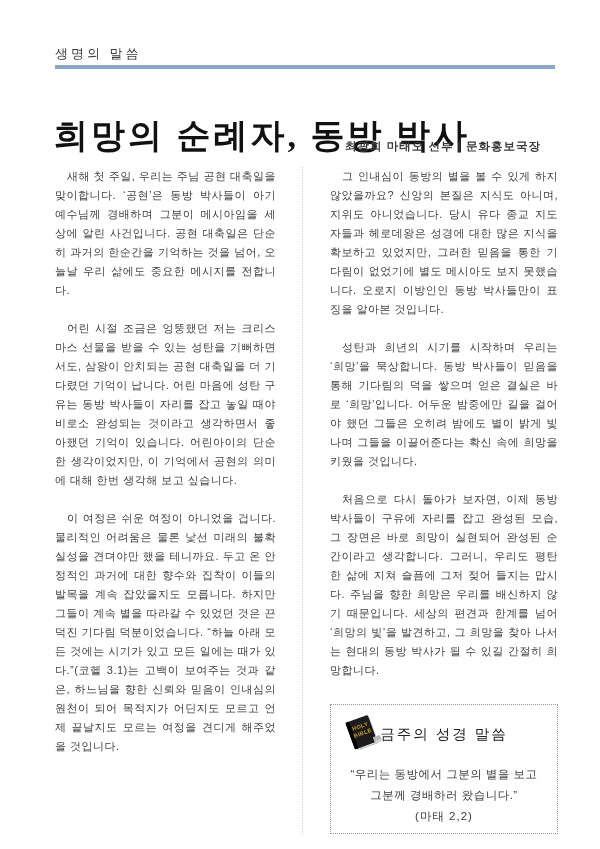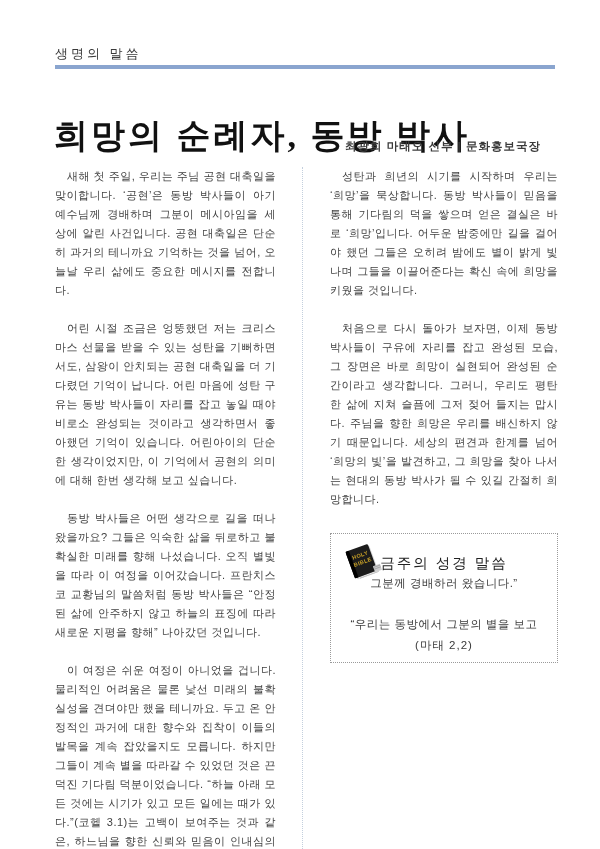--- a/index.html
+++ b/index.html
@@ -82,29 +82,29 @@
 
   <div class="section-label">생명의 말씀</div>
   <div class="header-rule"></div>
 
   <h1 class="article-title">희망의 순례자, 동방 박사</h1>
   <div class="article-byline">최광희 마태오 신부 | 문화홍보국장</div>
 
   <div class="article-body">
 
     <div class="col">
-      <p>새해 첫 주일, 우리는 주님 공현 대축일을 맞이합니다. ‘공현’은 동방 박사들이 아기 예수님께 경배하며 그분이 메시아임을 세상에 알린 사건입니다. 공현 대축일은 단순히 과거의 테니까요 기억하는 것을 넘어, 오늘날 우리 삶에도 중요한 메시지를 전합니다.</p>
+      <p>새해 첫 주일, 우리는 주님 공현 대축일을 맞이합니다. ‘공현’은 동방 박사들이 아기 예수님께 경배하며 그분이 메시아임을 세상에 알린 사건입니다. 공현 대축일은 단순히 과거의 한순간을 기억하는 것을 넘어, 오늘날 우리 삶에도 중요한 메시지를 전합니다.</p>
       <p>어린 시절 조금은 엉뚱했던 저는 크리스마스 선물을 받을 수 있는 성탄을 기뻐하면서도, 삼왕이 안치되는 공현 대축일을 더 기다렸던 기억이 납니다. 어린 마음에 성탄 구유는 동방 박사들이 자리를 잡고 놓일 때야 비로소 완성되는 것이라고 생각하면서 좋아했던 기억이 있습니다. 어린아이의 단순한 생각이었지만, 이 기억에서 공현의 의미에 대해 한번 생각해 보고 싶습니다.</p>
-      <p>동방 박사들은 어떤 생각으로 길을 떠나왔을까요? 그들은 익숙한 삶을 뒤로하고 불확실한 미래를 향해 나섰습니다. 오직 별빛을 따라 이 여정을 이어갔습니다. 프란치스코 교황님의 말씀처럼 동방 박사들은 “안정된 삶에 안주하지 않고 하늘의 표징에 따라 새로운 지평을 향해” 나아갔던 것입니다.</p>
       <p>이 여정은 쉬운 여정이 아니었을 겁니다. 물리적인 어려움은 물론 낯선 미래의 불확실성을 견뎌야만 했을 테니까요. 두고 온 안정적인 과거에 대한 향수와 집착이 이들의 발목을 계속 잡았을지도 모릅니다. 하지만 그들이 계속 별을 따라갈 수 있었던 것은 끈덕진 기다림 덕분이었습니다. “하늘 아래 모든 것에는 시기가 있고 모든 일에는 때가 있다.”(코헬 3.1)는 고백이 보여주는 것과 같은, 하느님을 향한 신뢰와 믿음이 인내심의 원천이 되어 목적지가 어딘지도 모르고 언제 끝날지도 모르는 여정을 견디게 해주었을 것입니다.</p>
     </div>
 
     <div class="col-divider"></div>
 
     <div class="col">
+      <p>그 인내심이 동방의 별을 볼 수 있게 하지 않았을까요? 신앙의 본질은 지식도 아니며, 지위도 아니었습니다. 당시 유다 종교 지도자들과 헤로데왕은 성경에 대한 많은 지식을 확보하고 있었지만, 그러한 믿음을 통한 기다림이 없었기에 별도 메시아도 보지 못했습니다. 오로지 이방인인 동방 박사들만이 표징을 알아본 것입니다.</p>
       <p>성탄과 희년의 시기를 시작하며 우리는 ‘희망’을 묵상합니다. 동방 박사들이 믿음을 통해 기다림의 덕을 쌓으며 얻은 결실은 바로 ‘희망’입니다. 어두운 밤중에만 길을 걸어야 했던 그들은 오히려 밤에도 별이 밝게 빛나며 그들을 이끌어준다는 확신 속에 희망을 키웠을 것입니다.</p>
       <p>처음으로 다시 돌아가 보자면, 이제 동방 박사들이 구유에 자리를 잡고 완성된 모습, 그 장면은 바로 희망이 실현되어 완성된 순간이라고 생각합니다. 그러니, 우리도 평탄한 삶에 지쳐 슬픔에 그저 젖어 들지는 맙시다. 주님을 향한 희망은 우리를 배신하지 않기 때문입니다. 세상의 편견과 한계를 넘어 ‘희망의 빛’을 발견하고, 그 희망을 찾아 나서는 현대의 동방 박사가 될 수 있길 간절히 희망합니다.</p>
 
       <div class="verse-box">
         <span class="bible-icon">
           <svg viewBox="0 0 48 46" width="44" height="42" aria-hidden="true">
             <g transform="rotate(-20 24 23)">
               <rect x="12" y="7" width="25" height="31" rx="2" fill="#d9d9d9"></rect>
               <rect x="14" y="34" width="23" height="4" fill="#eeeeee"></rect>
               <rect x="15" y="35" width="22" height="1" fill="#bdbdbd"></rect>
@@ -113,20 +113,20 @@
               <rect x="10" y="5" width="4" height="31" rx="1" fill="#000000"></rect>
               <text x="24" y="16" font-size="6" fill="#c9a227" text-anchor="middle" font-weight="bold" font-family="Liberation Sans, sans-serif">HOLY</text>
               <text x="24" y="24" font-size="6" fill="#c9a227" text-anchor="middle" font-weight="bold" font-family="Liberation Sans, sans-serif">BIBLE</text>
               <rect x="33" y="30" width="8" height="7" fill="#cfcfcf"></rect>
               <rect x="33" y="31" width="8" height="1" fill="#a8a8a8"></rect>
               <rect x="33" y="33" width="8" height="1" fill="#a8a8a8"></rect>
             </g>
           </svg>
         </span>
         <div class="verse-title">금주의 성경 말씀</div>
+        <div class="verse-quote">“우리는 동방에서 그분의 별을 보고</div>
         <div class="verse-quote" style="margin-top:0;">그분께 경배하러 왔습니다.”</div>
-        <div class="verse-quote">“우리는 동방에서 그분의 별을 보고</div>
         <div class="verse-reference">(마태 2,2)</div>
       </div>
     </div>
 
   </div>
 </div>
 
 </body></html>

